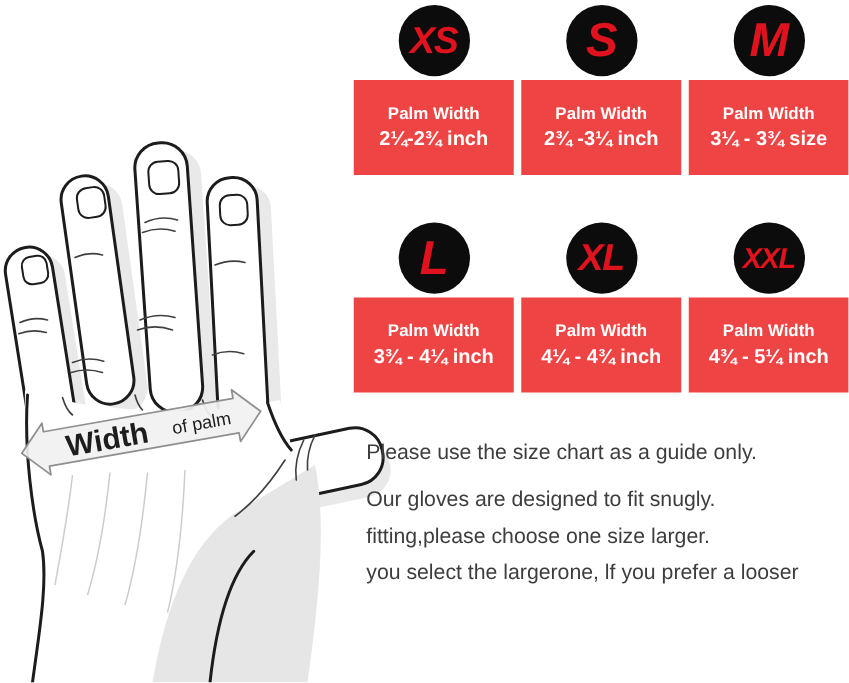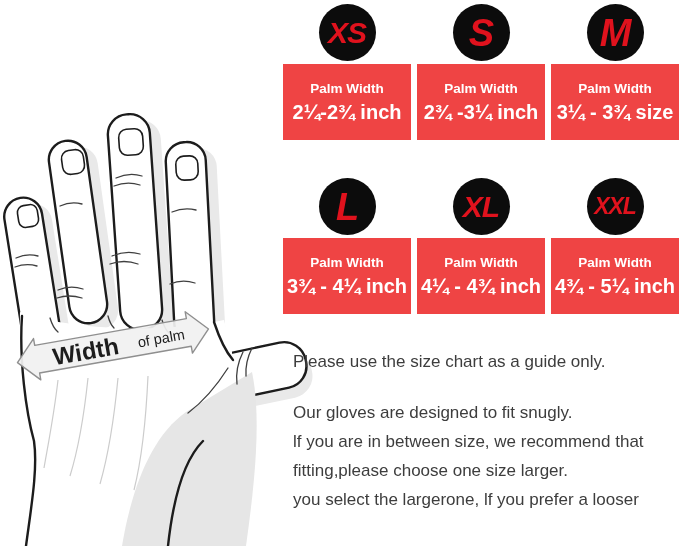--- a/index.html
+++ b/index.html
@@ -21,27 +21,27 @@
   .badge span { color:#e0121d; font-weight:bold; letter-spacing:-1px; line-height:1;font-style:italic; }
   .badge.l1 span { font-size:38px; }
   .badge.l2 span { font-size:30px; }
   .badge.l3 span { font-size:23px; }
   .size-box {
     width:128px; height:76px; background:#ef4444; margin-top:3px;
     display:flex; flex-direction:column; align-items:center; justify-content:center;
     row-gap:5px;
   }
   .size-box .pw   { color:#ffffff; font-size:13.5px; font-weight:bold; }
-  .size-box .rng  { color:#ffffff; font-size:20px;  font-weight:bold; white-space:nowrap; }
+  .size-box .rng  { color:#ffffff; font-size:16px;  font-weight:bold; white-space:nowrap; }
   
   .notes {
     position:absolute; left:293px; top:347px; color:#3d3d3d;
     font-size:17px; line-height:29px; white-space:nowrap;
   }
-  .notes .para2 { margin-top:22px; }
+  .notes .para2 { margin-top:9px; }
   
   .hand-svg { position:absolute; left:0; top:0; }
 </style>
 </head>
 <body>
 
 <div class="canvas">
 
   <svg class="hand-svg" width="320" height="546" viewBox="0 0 320 546">
 
@@ -174,19 +174,18 @@
         <div class="rng">4¾ - 5¼ inch</div>
       </div>
     </div>
 
   </div>
 
   <div class="notes">
     <div>Please use the size chart as a guide only.</div>
     <div class="para2">
       <div>Our gloves are designed to fit snugly.</div>
-      <div>lf you are in between size, we recommend that</div>
       <div>fitting,please choose one size larger.</div>
       <div>you select the largerone, lf you prefer a looser</div>
     </div>
   </div>
 
 </div>
 
 </body></html>

